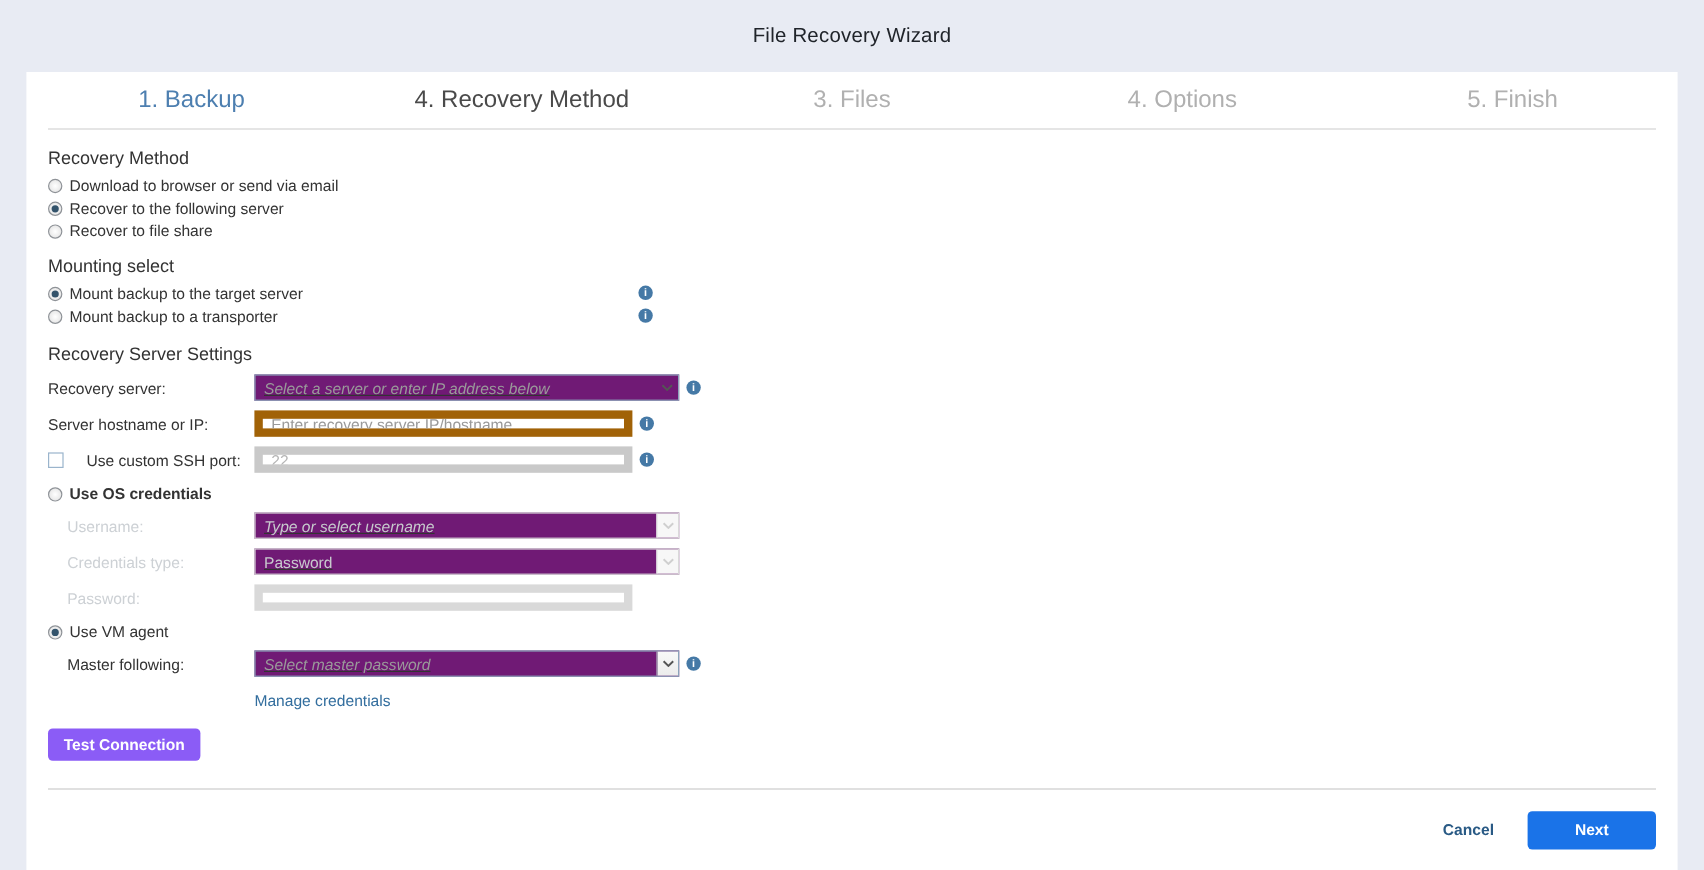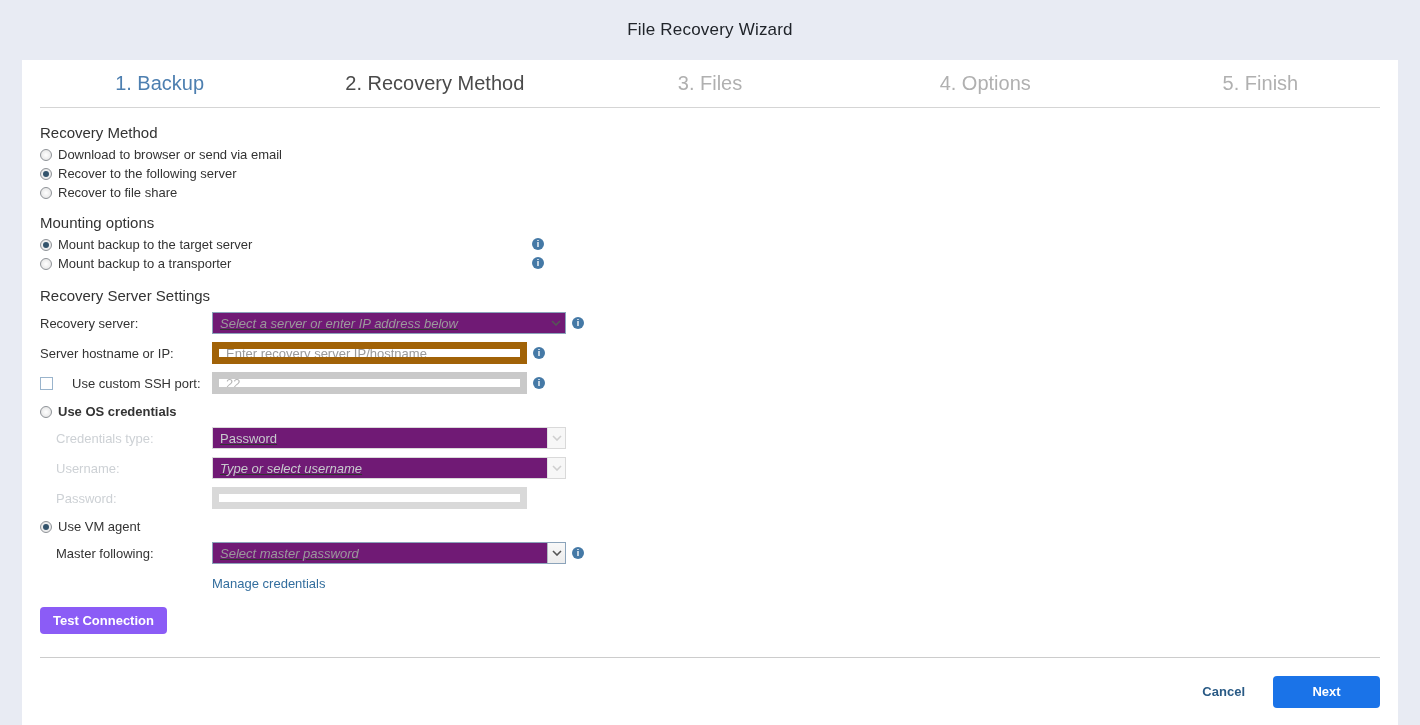--- a/index.html
+++ b/index.html
@@ -99,21 +99,21 @@
 <body>
 
 <div class="app-header">
   <div class="app-title">File Recovery Wizard</div>
 </div>
 
 <div class="card">
 
   <div class="steps">
     <div class="step done">1. Backup</div>
-    <div class="step current">2. Recovery Method</div>
+    <div class="step current">4. Recovery Method</div>
     <div class="step upcoming">3. Files</div>
     <div class="step upcoming">4. Options</div>
     <div class="step upcoming">5. Finish</div>
   </div>
   <div class="steps-divider"></div>
 
   <div class="content">
 
     <div class="section-heading">Recovery Method</div>
 
@@ -124,21 +124,21 @@
     <div class="radio-row">
       <span class="radio checked"></span>
       <span class="radio-label">Recover to the following server</span>
     </div>
     <div class="radio-row">
       <span class="radio"></span>
       <span class="radio-label">Recover to file share</span>
     </div>
 
     <div class="gap-sm"></div>
-    <div class="section-heading">Mounting options</div>
+    <div class="section-heading">Mounting select</div>
 
     <div class="radio-row mount-row">
       <span class="radio checked"></span>
       <span class="radio-label">Mount backup to the target server</span>
       <span class="info-icon">i</span>
     </div>
     <div class="radio-row mount-row">
       <span class="radio"></span>
       <span class="radio-label">Mount backup to a transporter</span>
       <span class="info-icon">i</span>
@@ -176,35 +176,35 @@
         <input class="txt disabled" type="text" disabled="" value="22" style="">
         <span class="info-icon field-info">i</span>
       </div>
 
       <div class="radio-row" style="margin-bottom:6px;font-weight:bold;">
         <span class="radio"></span>
         <span class="radio-label">Use OS credentials</span>
       </div>
 
       <div class="form-row">
+        <span class="form-label indent disabled">Username:</span>
+        <div class="sel disabled">
+          <span class="sel-text">Type or select username</span>
+          <span class="chev">
+            <svg width="10" height="6" viewBox="0 0 10 6">
+                <polyline points="1,1 5,5 9,1" fill="none" stroke="#cfcfcf" stroke-width="1.6"></polyline>
+              </svg>
+          </span>
+        </div>
+      </div>
+
+      <div class="form-row">
         <span class="form-label indent disabled">Credentials type:</span>
         <div class="sel disabled">
           <span class="sel-text plain">Password</span>
-          <span class="chev">
-            <svg width="10" height="6" viewBox="0 0 10 6">
-                <polyline points="1,1 5,5 9,1" fill="none" stroke="#cfcfcf" stroke-width="1.6"></polyline>
-              </svg>
-          </span>
-        </div>
-      </div>
-
-      <div class="form-row">
-        <span class="form-label indent disabled">Username:</span>
-        <div class="sel disabled">
-          <span class="sel-text">Type or select username</span>
           <span class="chev">
             <svg width="10" height="6" viewBox="0 0 10 6">
                 <polyline points="1,1 5,5 9,1" fill="none" stroke="#cfcfcf" stroke-width="1.6"></polyline>
               </svg>
           </span>
         </div>
       </div>
 
       <div class="form-row">
         <span class="form-label indent disabled">Password:</span>

